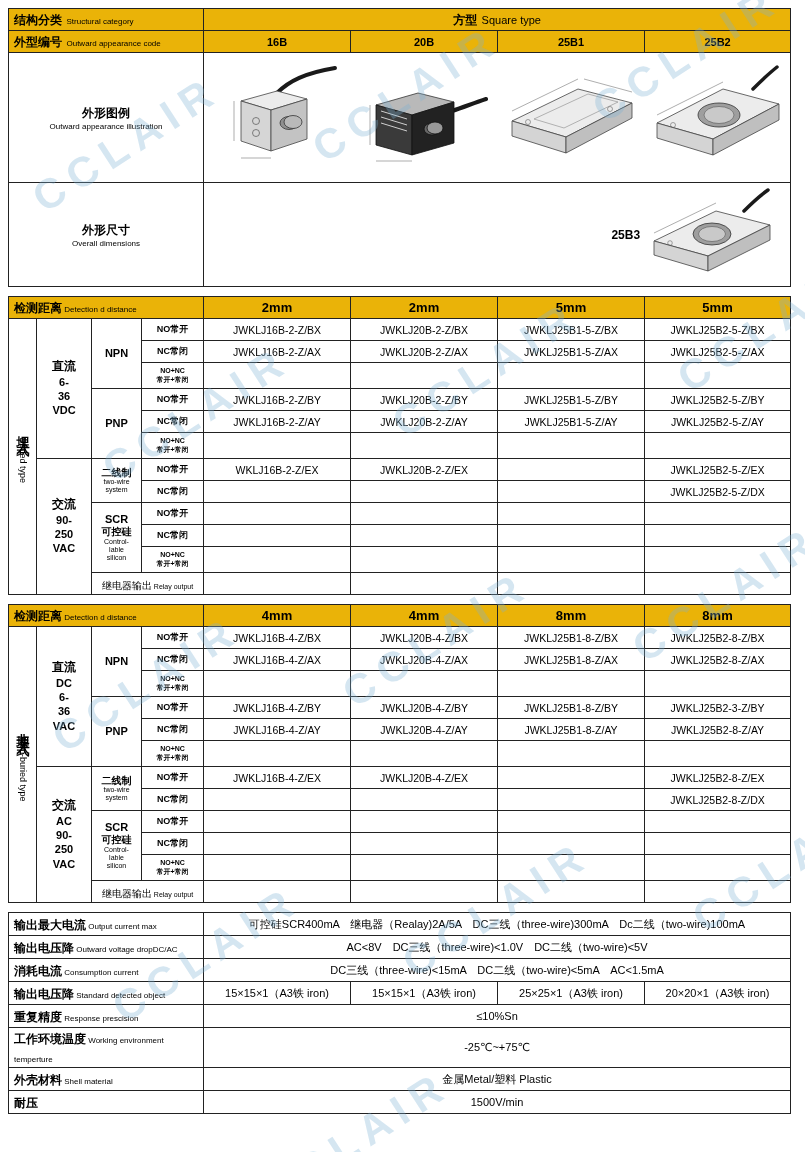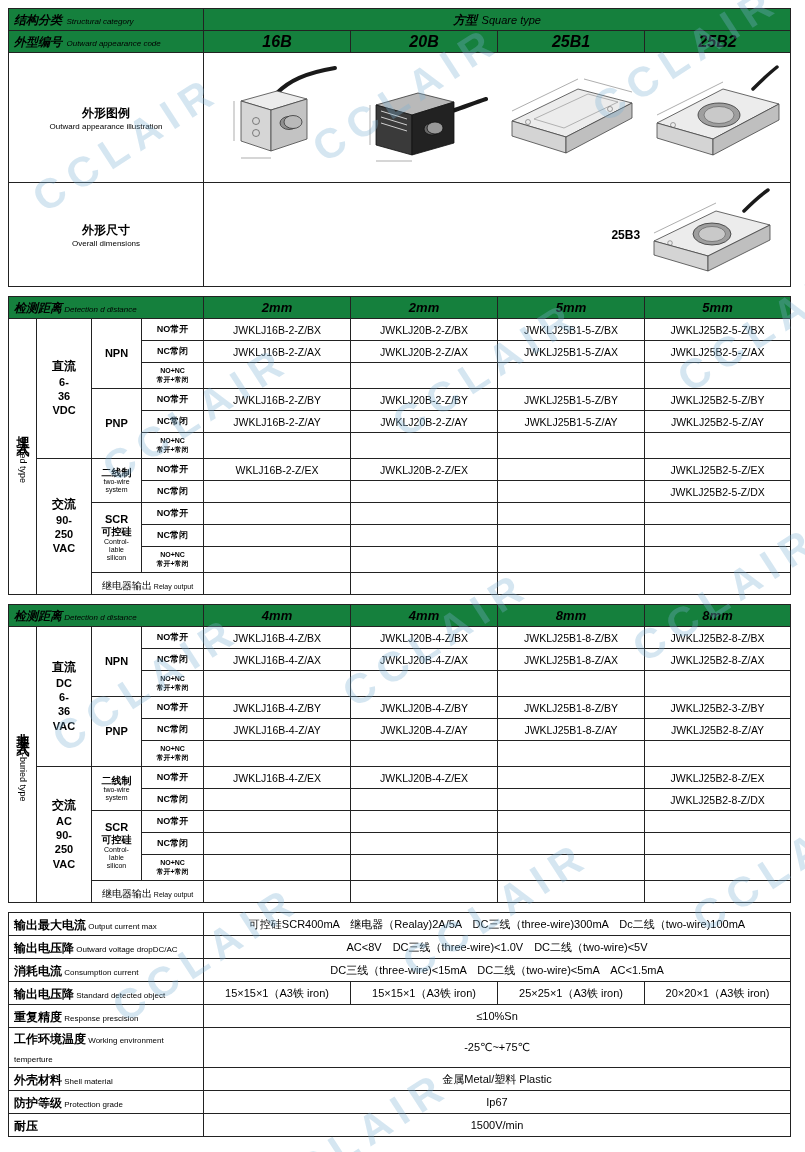--- a/index.html
+++ b/index.html
@@ -2,28 +2,28 @@
 <html><head>
 <meta charset="utf-8">
 <style>
   *{box-sizing:border-box;margin:0;padding:0;}
   html,body{width:805px;height:1152px;background:#fff;overflow:hidden;}
   body{font-family:"Liberation Sans","DejaVu Sans",sans-serif;color:#000;position:relative;}
   .page{position:relative;padding:8px 15px 0 8px;}
   table.grid{border-collapse:collapse;table-layout:fixed;width:782px;border:1.5px solid #111;margin-bottom:9px;}
   table.grid td{border:1px solid #222;text-align:center;vertical-align:middle;padding:1px 2px;overflow:hidden;}
   tr.h22{height:22px;} tr.hIll1{height:130px;} tr.hIll2{height:104px;}
-  .bluerow td{background:#15803d;font-style:italic;}
+  .bluerow td{background:#eab308;}
   .lcell{text-align:left !important;padding-left:5px !important;}
   .zh12{font-weight:bold;font-size:12px;}
   .zh10{font-weight:normal;font-size:10px;}
   .en11{font-size:11px;}
   .en8{font-size:8px;}
   .en7{font-size:7px;}
-  .codecell{font-weight:bold;font-size:16px;}
+  .codecell{font-weight:bold;font-size:11px;}
   .ill-label{background:#fff;}
   .illcell,.illcell2{padding:0 !important;}
   .illrow{display:flex;height:100%;align-items:center;}
   .illbox{flex:1;display:flex;justify-content:center;align-items:center;}
   .b3wrap{display:flex;height:100%;align-items:center;justify-content:flex-end;padding-right:14px;gap:6px;}
   .b3code{font-weight:bold;font-size:12px;}
   
   .model-table tr{height:22px;}
   .model-table tr.tall{height:26px;}
   .model-table tr.bluerow{height:20px;}
@@ -504,24 +504,20 @@
         </tr>
         <tr>
           <td class="speclabel" colspan="4"><span class="zh12">工作环境温度</span><span class="en8"> Working environment temperture</span></td>
           <td class="specval" colspan="4">-25℃~+75℃</td>
         </tr>
         <tr>
           <td class="speclabel" colspan="4"><span class="zh12">外壳材料</span><span class="en8"> Shell material</span></td>
           <td class="specval" colspan="4">金属Metal/塑料 Plastic</td>
         </tr>
         <tr>
-          <td class="speclabel" colspan="4"><span class="zh12">防护等级</span><span class="en8"> Protection grade</span></td>
-          <td class="specval" colspan="4">Ip67</td>
-        </tr>
-        <tr>
           <td class="speclabel" colspan="4"><span class="zh12">耐压</span></td>
           <td class="specval" colspan="4">1500V/min</td>
         </tr>
       </tbody>
   </table>
 
 </div>
 
 <div class="wm-layer">
     <span class="wm" style="left: 20px; top: 120px;">CCLAIR</span>

